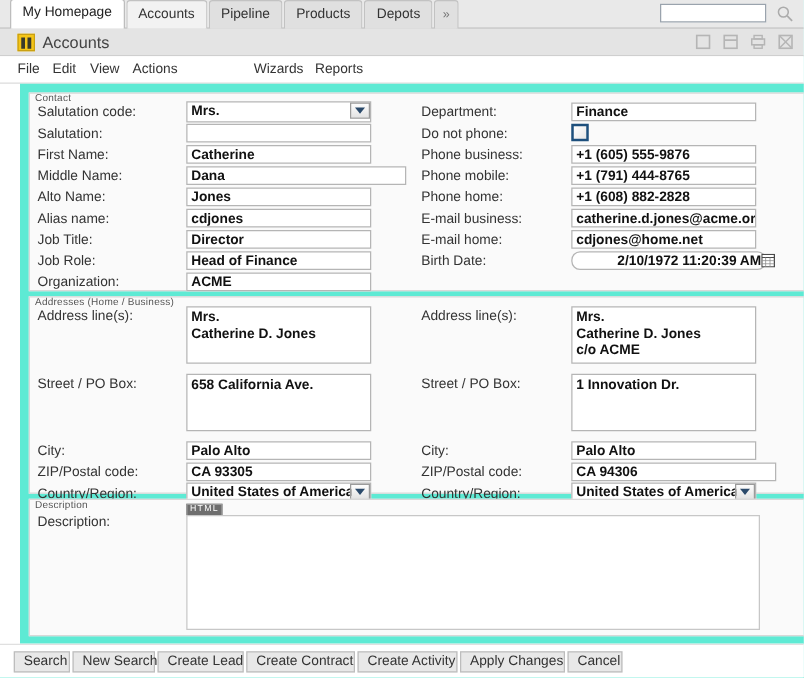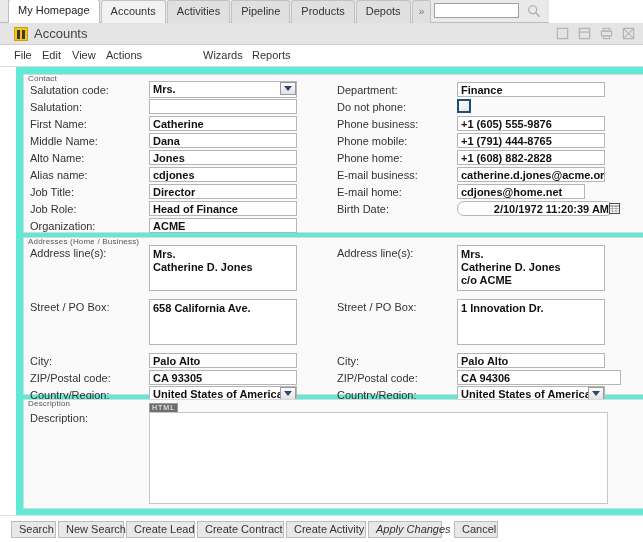--- a/index.html
+++ b/index.html
@@ -5,21 +5,21 @@
   html,body{margin:0;padding:0;}
   body{
     width:643px;height:542px;overflow:hidden;
     font-family:"Liberation Sans",sans-serif;
     font-size:11px;color:#333;background:#ffffff;
   }
   #app{position:relative;width:643px;height:542px;}
 
   
   .tabstrip{
-    position:absolute;left:0;top:0;width:549px;height:23px;
+    position:absolute;left:0;top:0;width:643px;height:23px;
     background:#e9e9e9;border-bottom:1px solid #bdbdbd;box-sizing:border-box;
   }
   .tabs{position:absolute;left:8px;top:0;display:flex;align-items:flex-end;height:23px;}
   .tab{
     height:17px;line-height:17px;padding:2px 9px 3px 9px;margin-right:1px;
     font-size:11px;color:#333;background:#e0e0e0;
     border:1px solid #c2c2c2;border-bottom:none;
     border-top-left-radius:3px;border-top-right-radius:3px;
     box-sizing:content-box;white-space:nowrap;cursor:default;
   }
@@ -113,21 +113,20 @@
 </style>
 </head>
 <body>
 
 <div id="app">
 
   <div class="tabstrip">
     <div class="tabs" id="tabs-host">
         <div class="tab active">My Homepage</div>
         <div class="tab sel">Accounts</div>
-        <div class="tab">Activities</div>
         <div class="tab">Pipeline</div>
         <div class="tab">Products</div>
         <div class="tab">Depots</div>
         <div class="tab more">»</div>
       </div>
 
     <div class="searchbox">
       <input id="gsearch" type="text" placeholder="" style="">
     </div>
     <svg class="search-ico" viewBox="0 0 16 16">
@@ -186,21 +185,21 @@
           <div class="fld">Mrs.</div>
           <div class="ddbtn">
             <div class="chev"></div>
           </div>
         </div>
         <div class="lbl" style="left: 14px; top: 34px;">Salutation:</div>
         <div class="fld empty" style="left: 133px; top: 32px; width: 148px;"></div>
         <div class="lbl" style="left: 14px; top: 51px;">First Name:</div>
         <div class="fld" style="left: 133px; top: 49px; width: 148px;">Catherine</div>
         <div class="lbl" style="left: 14px; top: 68px;">Middle Name:</div>
-        <div class="fld" style="left: 133px; top: 66px; width: 148px;">Dana</div>
+        <div class="fld" style="left: 133px; top: 66px; width: 176px;">Dana</div>
         <div class="lbl" style="left: 14px; top: 85px;">Alto Name:</div>
         <div class="fld" style="left: 133px; top: 83px; width: 148px;">Jones</div>
         <div class="lbl" style="left: 14px; top: 102px;">Alias name:</div>
         <div class="fld" style="left: 133px; top: 100px; width: 148px;">cdjones</div>
         <div class="lbl" style="left: 14px; top: 119px;">Job Title:</div>
         <div class="fld" style="left: 133px; top: 117px; width: 148px;">Director</div>
         <div class="lbl" style="left: 14px; top: 136px;">Job Role:</div>
         <div class="fld" style="left: 133px; top: 134px; width: 148px;">Head of Finance</div>
         <div class="lbl" style="left: 14px; top: 153px;">Organization:</div>
         <div class="fld" style="left: 133px; top: 151px; width: 148px;">ACME</div>
@@ -210,21 +209,21 @@
         <div class="cbox" style="left: 441px; top: 32px;"></div>
         <div class="lbl" style="left: 321px; top: 51px;">Phone business:</div>
         <div class="fld" style="left: 441px; top: 49px; width: 148px;">+1 (605) 555-9876</div>
         <div class="lbl" style="left: 321px; top: 68px;">Phone mobile:</div>
         <div class="fld" style="left: 441px; top: 66px; width: 148px;">+1 (791) 444-8765</div>
         <div class="lbl" style="left: 321px; top: 85px;">Phone home:</div>
         <div class="fld" style="left: 441px; top: 83px; width: 148px;">+1 (608) 882-2828</div>
         <div class="lbl" style="left: 321px; top: 102px;">E-mail business:</div>
         <div class="fld" style="left: 441px; top: 100px; width: 148px;">catherine.d.jones@acme.org</div>
         <div class="lbl" style="left: 321px; top: 119px;">E-mail home:</div>
-        <div class="fld" style="left: 441px; top: 117px; width: 128px;">cdjones@home.net</div>
+        <div class="fld" style="left: 441px; top: 117px; width: 148px;">cdjones@home.net</div>
         <div class="lbl" style="left: 321px; top: 136px;">Birth Date:</div>
         <div class="fld right" style="left: 441px; top: 134px; width: 156px; border-radius: 7px;">2/10/1972 11:20:39 AM</div>
         <svg viewBox="0 0 11 11" class="calico" style="left: 593px; top: 136px; position: absolute;">
           <rect x="0.5" y="0.5" width="10" height="10" fill="#fff" stroke="#4a4a4a" stroke-width="1"></rect>
           <line x1="0.5" y1="3" x2="10.5" y2="3" stroke="#4a4a4a" stroke-width=".8"></line>
           <line x1="0.5" y1="5.5" x2="10.5" y2="5.5" stroke="#8a8a8a" stroke-width=".6"></line>
           <line x1="0.5" y1="8" x2="10.5" y2="8" stroke="#8a8a8a" stroke-width=".6"></line>
           <line x1="3.5" y1="3" x2="3.5" y2="10.5" stroke="#8a8a8a" stroke-width=".6"></line>
           <line x1="7" y1="3" x2="7" y2="10.5" stroke="#8a8a8a" stroke-width=".6"></line>
         </svg>
@@ -277,17 +276,17 @@
     <div class="descarea" style="left:133px;top:345px;width:459px;height:92px;"></div>
 
   </div>
 
   <div class="btnbar" id="btnbar-host">
       <div class="btn" style="left: 11px; width: 45px; text-align: center;">Search</div>
       <div class="btn" style="left: 58px; width: 66px; text-align: center;">New Search</div>
       <div class="btn" style="left: 126px; width: 69px; text-align: center;">Create Lead</div>
       <div class="btn" style="left: 197px; width: 87px; text-align: center;">Create Contract</div>
       <div class="btn" style="left: 286px; width: 80px; text-align: center;">Create Activity</div>
-      <div class="btn" style="left: 368px; width: 74px; text-align: center; font-style: italic;">Apply Changes</div>
+      <div class="btn" style="left: 368px; width: 84px; text-align: center;">Apply Changes</div>
       <div class="btn" style="left: 454px; width: 44px; text-align: center;">Cancel</div>
     </div>
 
 </div>
 
 </body></html>

